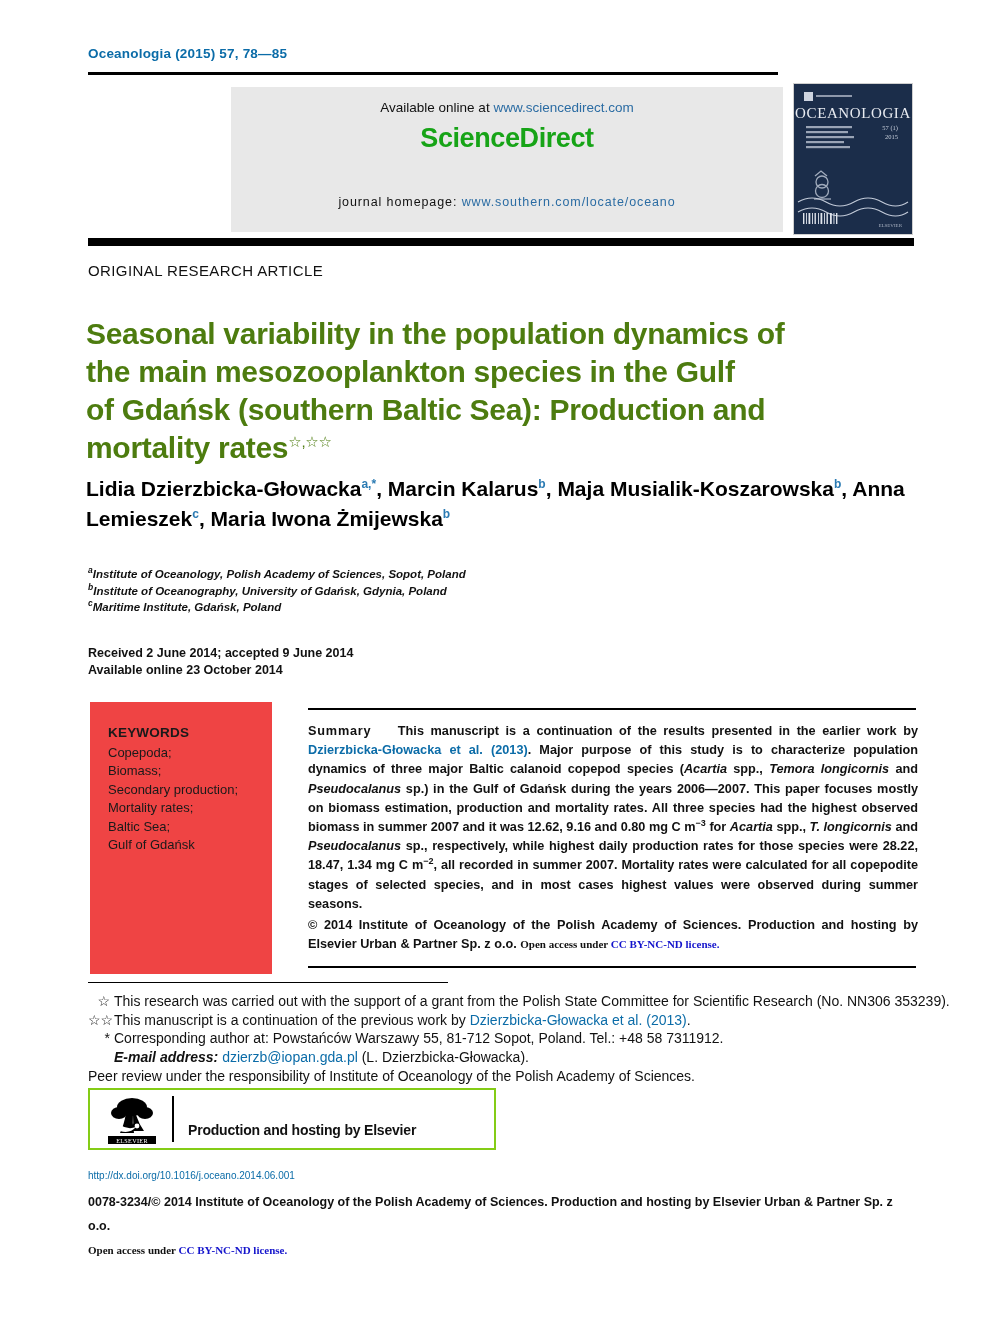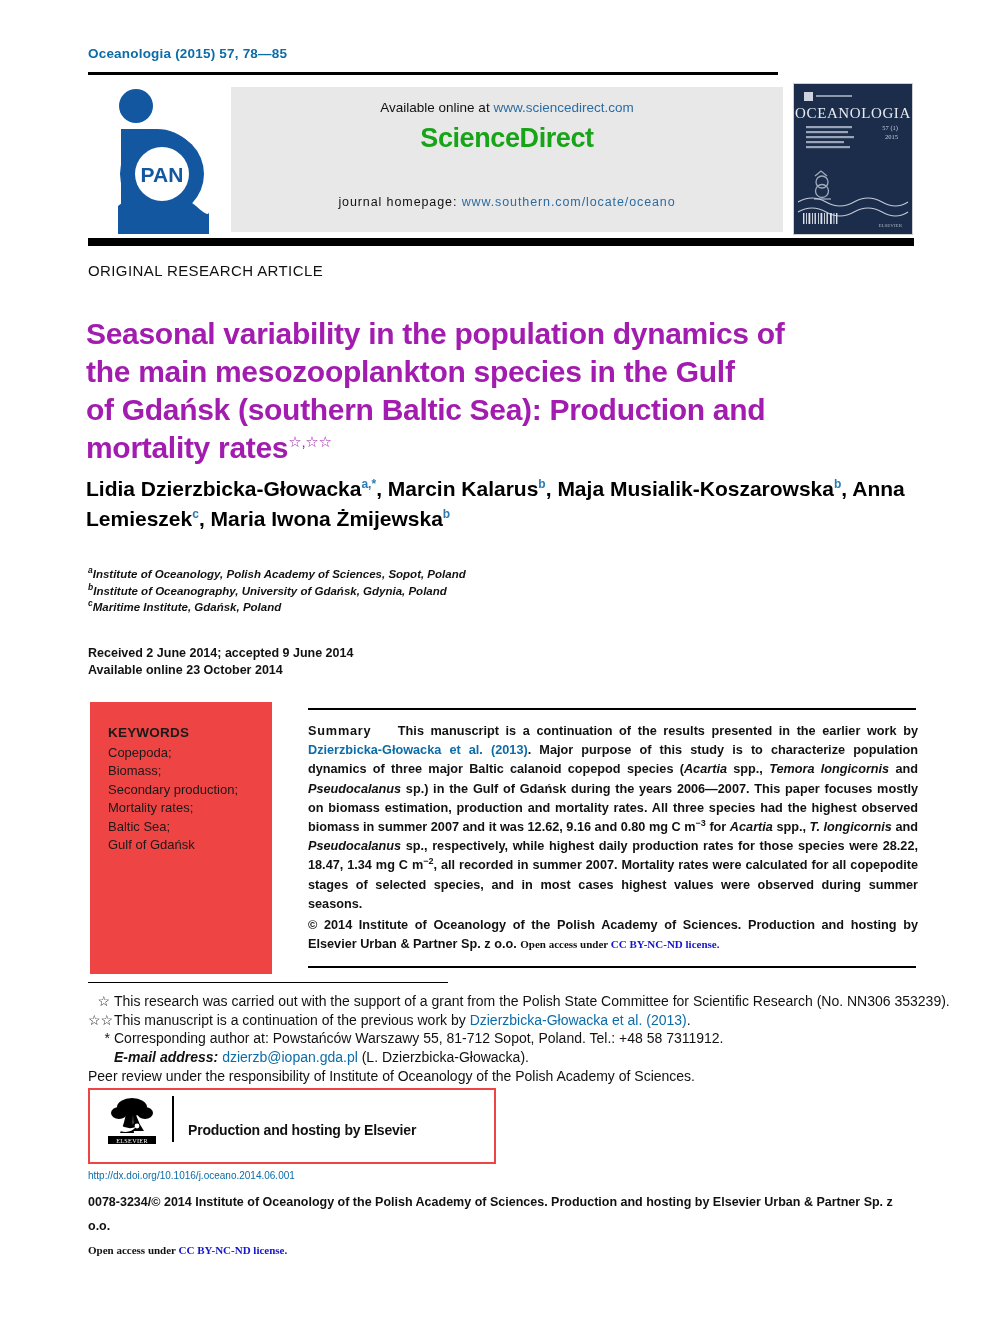--- a/index.html
+++ b/index.html
@@ -130,21 +130,21 @@
   
   .title {
     position: absolute;
     left: 86px;
     top: 295px;
     width: 810px;
     font-size: 30px;
     font-weight: bold;
     line-height: 38px;
     letter-spacing: -0.3px;
-    color: #a21caf;
+    color: #4d7c0f;
   }
   .title sup {
     font-size: 15px;
     font-weight: normal;
     vertical-align: super;
     line-height: 0;
   }
 
   
   .authors {
@@ -316,22 +316,22 @@
   .footnotes .peer {
     margin-top: 1px;
   }
 
   
   .prod-box {
     position: absolute;
     left: 88px;
     top: 1088px;
     width: 408px;
-    height: 76px;
-    border: 2px solid #ef4444;
+    height: 62px;
+    border: 2px solid #84cc16;
     box-sizing: border-box;
   }
   .prod-logo {
     position: absolute;
     left: 16px;
     top: 5px;
     width: 52px;
     height: 50px;
   }
   .prod-div {
@@ -377,33 +377,20 @@
   }
 </style>
 </head>
 <body>
 
 <div class="page">
 
   <div class="running-head">Oceanologia (2015) 57, 78—85</div>
   <div class="rule-top"></div>
 
-  <div class="iopan-logo">
-    <svg width="128" height="148" viewBox="0 0 128 148" xmlns="http://www.w3.org/2000/svg">
-      <g fill="#1257a0">
-        <circle cx="40" cy="20" r="17"></circle>
-        <rect x="25" y="43" width="30" height="75"></rect>
-        <path d="M55 43 h6 a45 45 0 1 1 0 90 h-6 z"></path>
-        <circle cx="66" cy="88" r="42"></circle>
-        <path d="M22 120 q13 -12 26 0 q13 12 26 0 q13 -12 26 0 q13 12 13 6 l0 22 l-91 0 z"></path>
-      </g>
-      <circle cx="66" cy="88" r="27" fill="#ffffff"></circle>
-      <text x="66" y="96" font-family="'Liberation Sans', sans-serif" font-size="21" font-weight="bold" fill="#1257a0" text-anchor="middle">PAN</text>
-    </svg>
-  </div>
 
   <div class="banner">
     <div class="banner-line1">
       <span>Available online at </span><span class="link">www.sciencedirect.com</span>
     </div>
     <div class="sciencedirect">ScienceDirect</div>
     <div class="banner-line3">
       <span>journal homepage: </span><span class="link">www.southern.com/locate/oceano</span>
     </div>
   </div>

